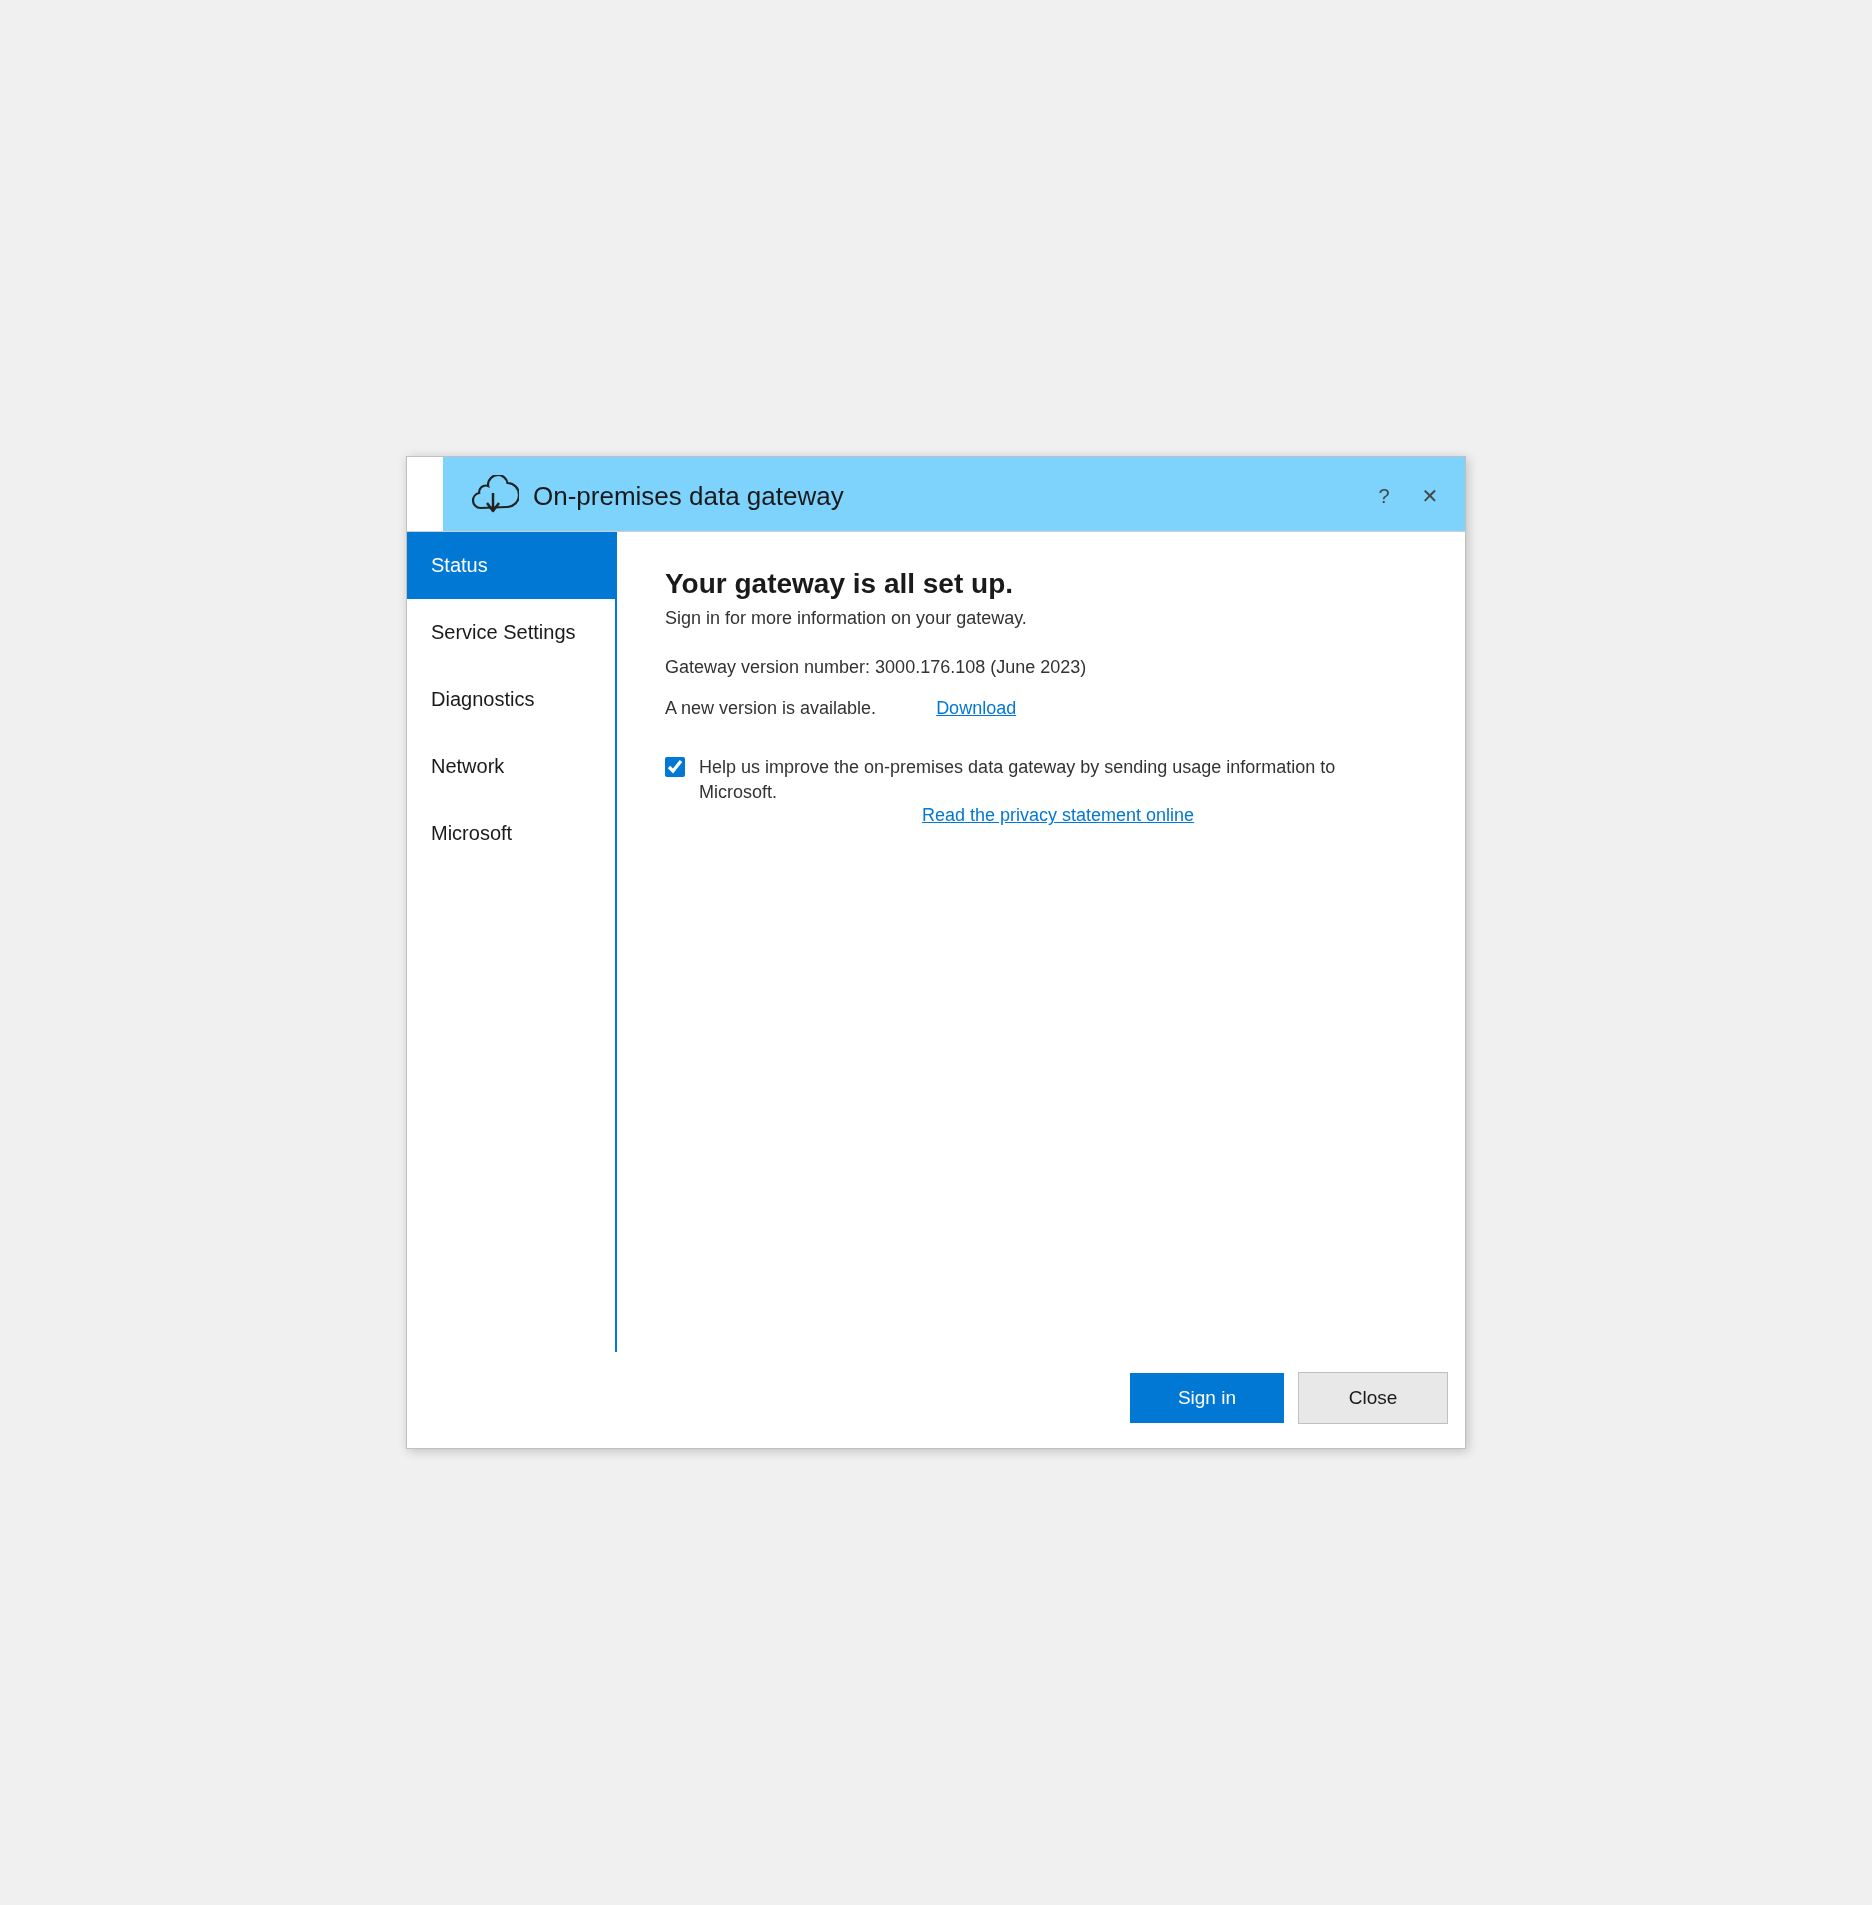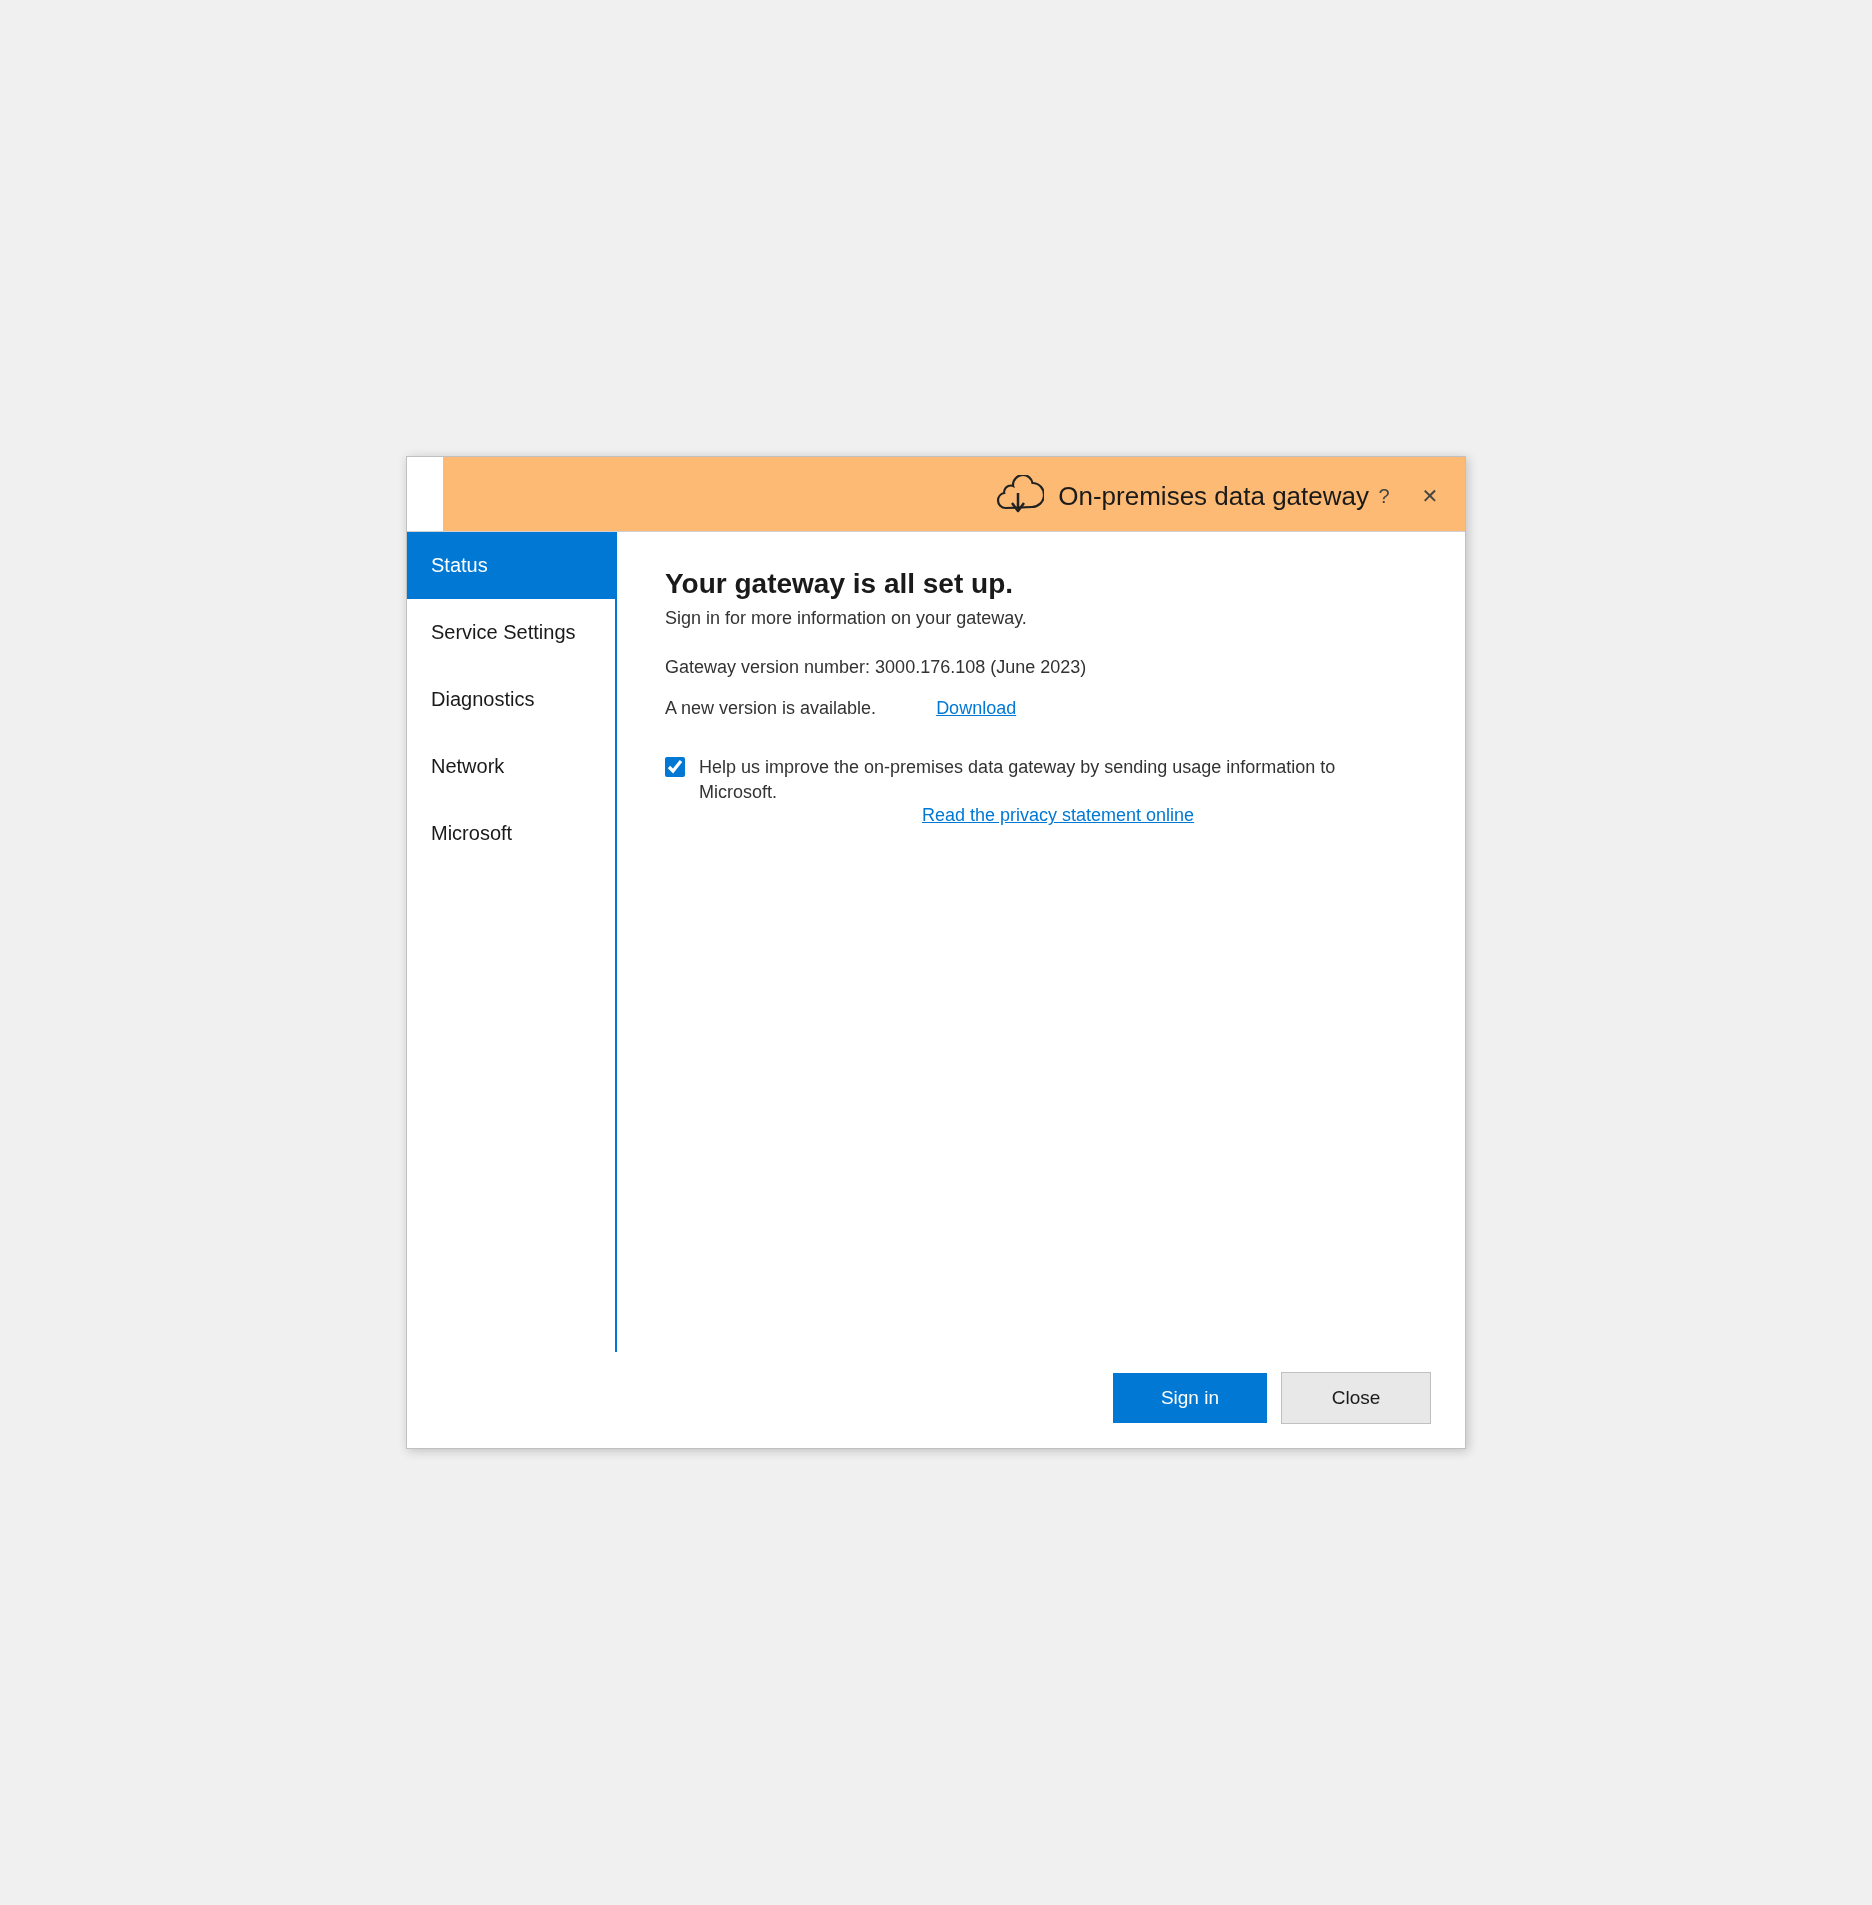--- a/index.html
+++ b/index.html
@@ -22,23 +22,23 @@
       background: #ffffff;
       border: 1px solid #c0c0c0;
       box-shadow: 2px 2px 10px rgba(0,0,0,0.2);
       display: flex;
       flex-direction: column;
     }
 
     .titlebar {
       display: flex;
       align-items: center;
-      justify-content: flex-end;
+      justify-content: space-between;
       padding: 18px 20px 14px 24px;
-      background: #fdba74;
+      background: #7dd3fc;
       margin-left: 36px;
     }
 
     .titlebar-left {
       display: flex;
       align-items: center;
       gap: 14px;
     }
 
     .cloud-icon {
@@ -189,21 +189,21 @@
     }
 
     .spacer {
       flex: 1;
     }
 
     .footer {
       display: flex;
       justify-content: flex-end;
       align-items: center;
-      padding: 20px 34px 24px 30px;
+      padding: 20px 17px 24px 30px;
       gap: 14px;
       background: #ffffff;
     }
 
     .btn-signin {
       background: #0078d4;
       color: #ffffff;
       border: none;
       padding: 14px 48px;
       font-size: 19px;

